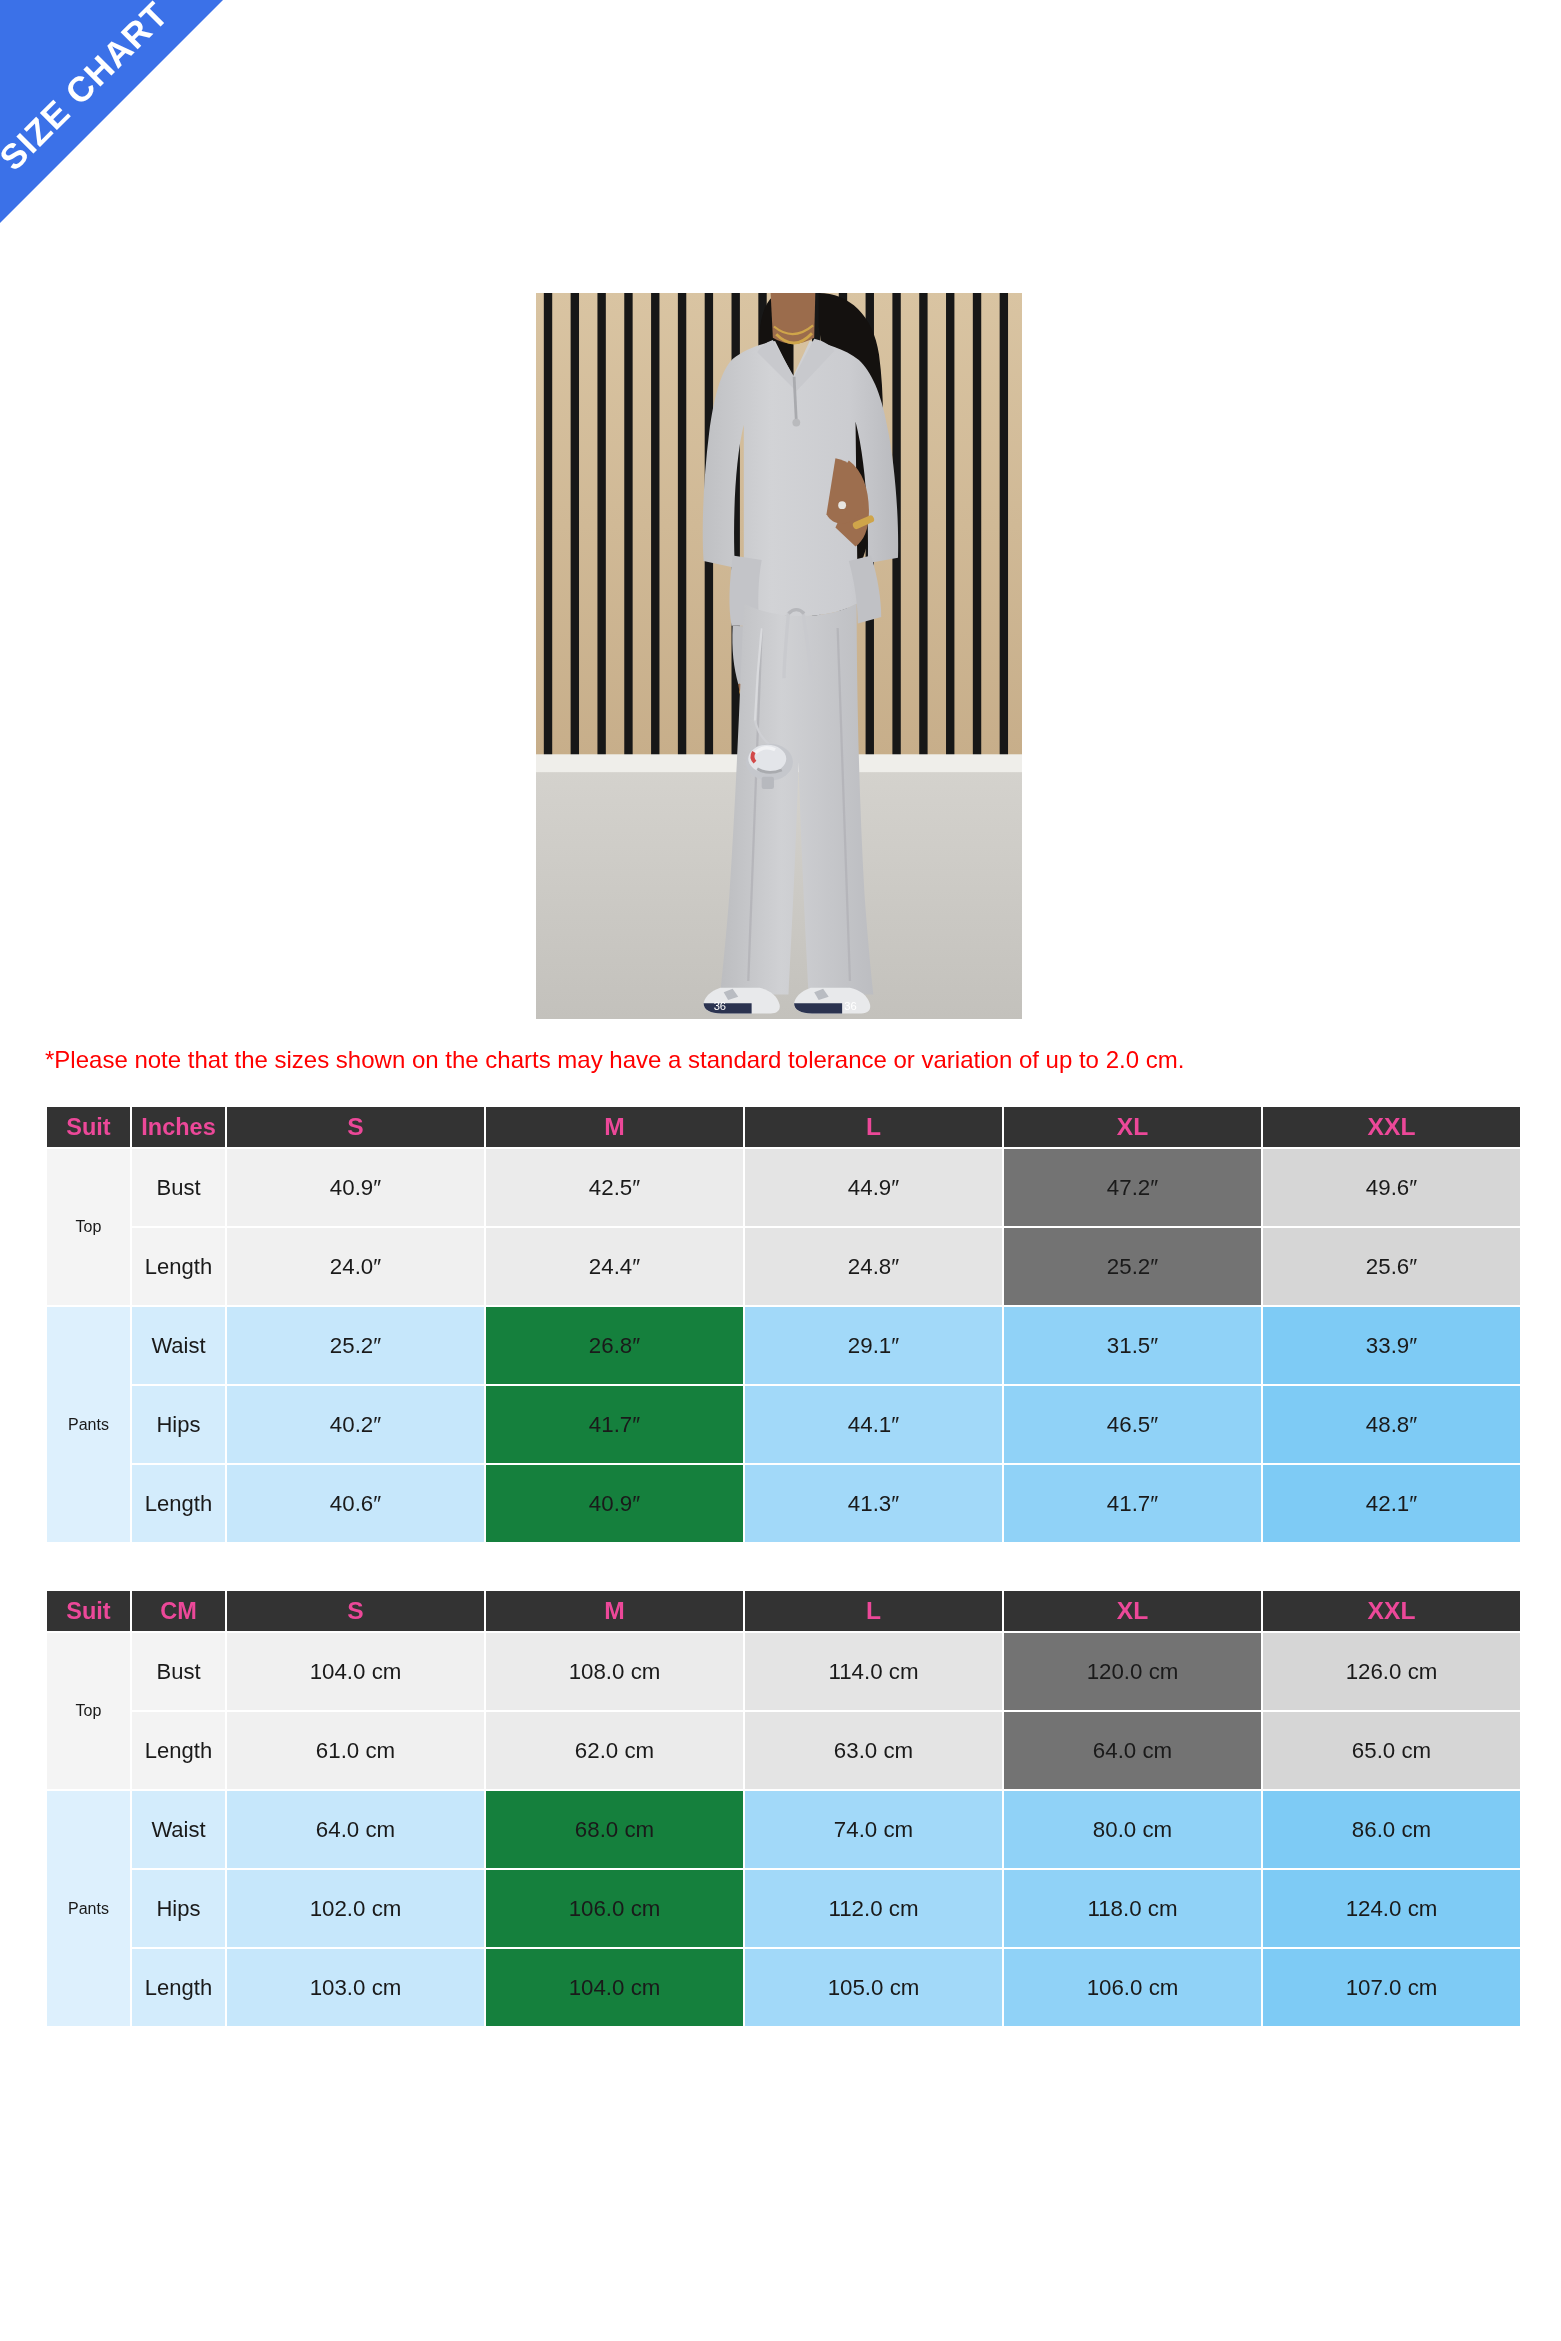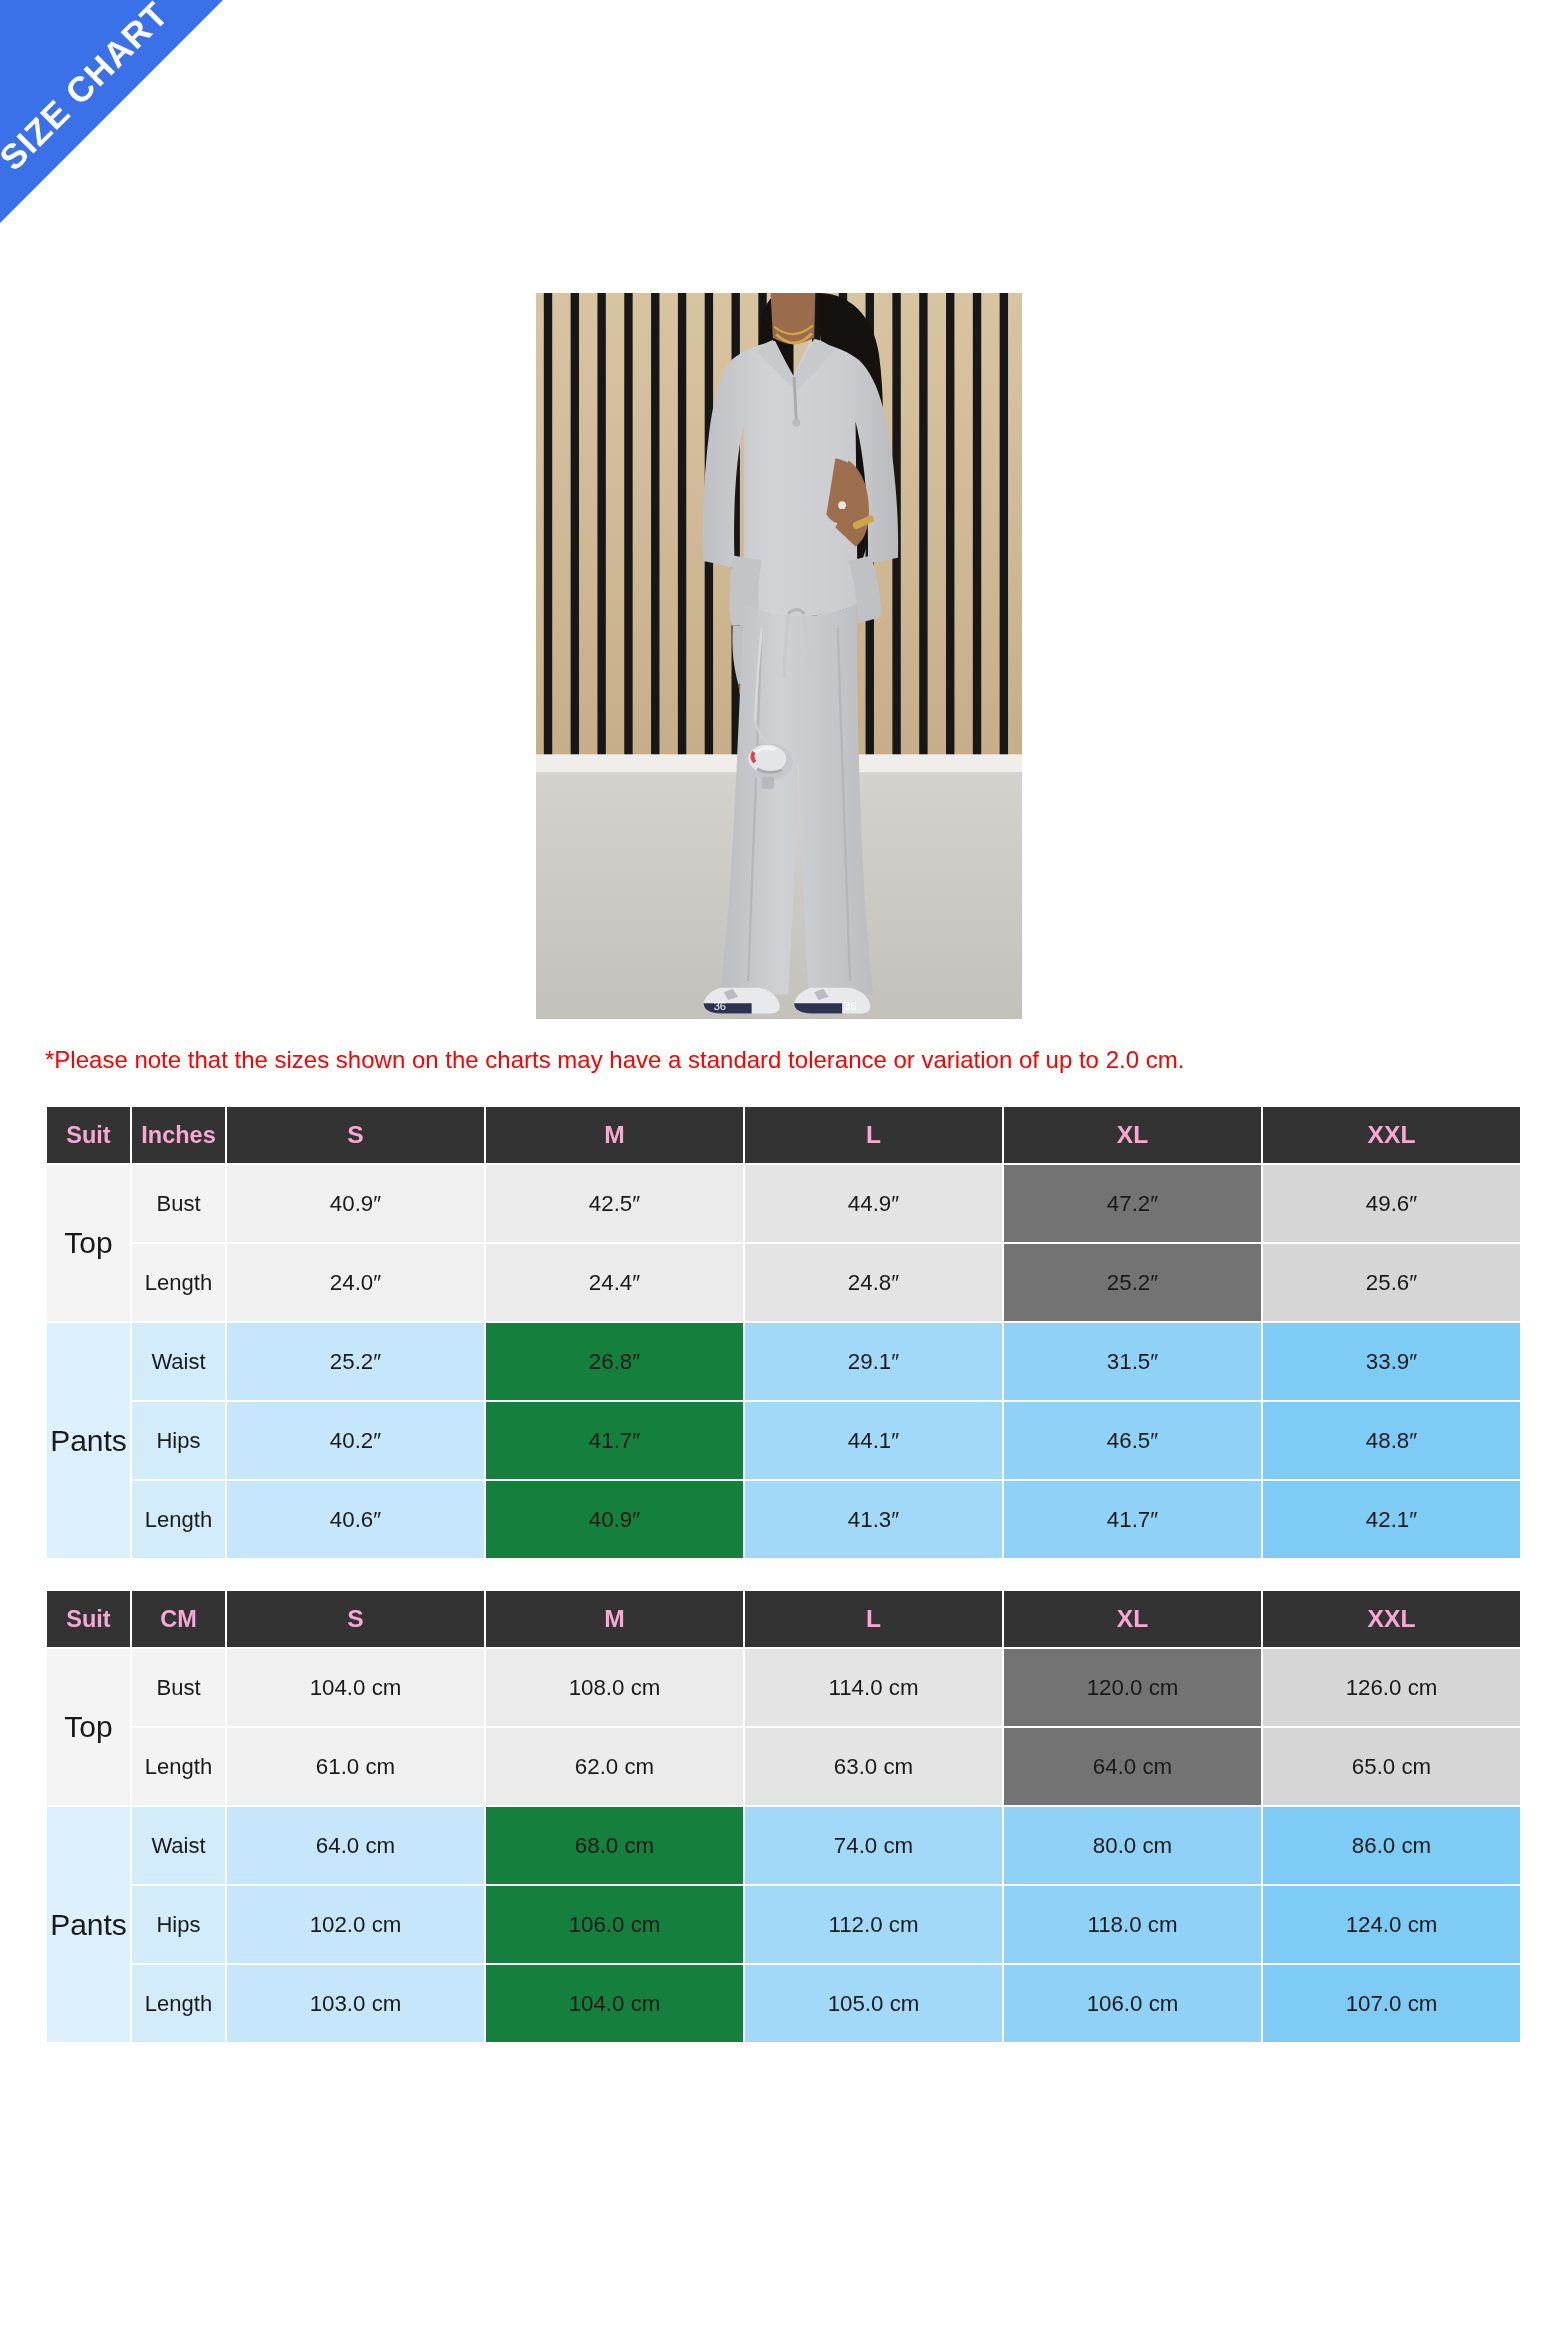--- a/index.html
+++ b/index.html
@@ -92,23 +92,23 @@
   .sizetable th, .sizetable td {
     text-align: center;
     vertical-align: middle;
     font-size: 22.3px;
     color: #1a1a1a;
     padding: 0;
   }
 
   .sizetable thead th {
     background: #333333;
-    color: #f9a8d4;
+    color: #ec4899;
     font-weight: bold;
-    height: 56px;
+    height: 40px;
     font-size: 23.5px;
     margin-left: 48px;
   }
   .sizetable thead th.h-size { font-size: 24.6px; }
 
   
   col.c-suit  { width: 83px; }
   col.c-part  { width: 93px; }
   col.c-val   { width: 257px; }
 
@@ -127,21 +127,21 @@
   
   td.pants-label { background: #ddf0fd; }
   td.pants-part  { background: #d3ecfc; margin-top: 36px; }
   td.pants-v0 { background: #c6e7fb; }
   td.pants-v1 { background: #15803d; }
   td.pants-v2 { background: #a2d9f9; }
   td.pants-v3 { background: #90d2f7; text-align: center; }
   td.pants-v4 { background: #7ecbf5; }
 
   td.part-cell { font-size: 22px; }
-  td.grp-cell  { font-size: 30px; }
+  td.grp-cell  { font-size: 16px; }
 </style>
 </head>
 <body>
 
 <div id="page">
 
   <div class="ribbon-wrap">
     <div class="ribbon-tri"></div>
     <div class="ribbon-text">SIZE CHART</div>
   </div>

